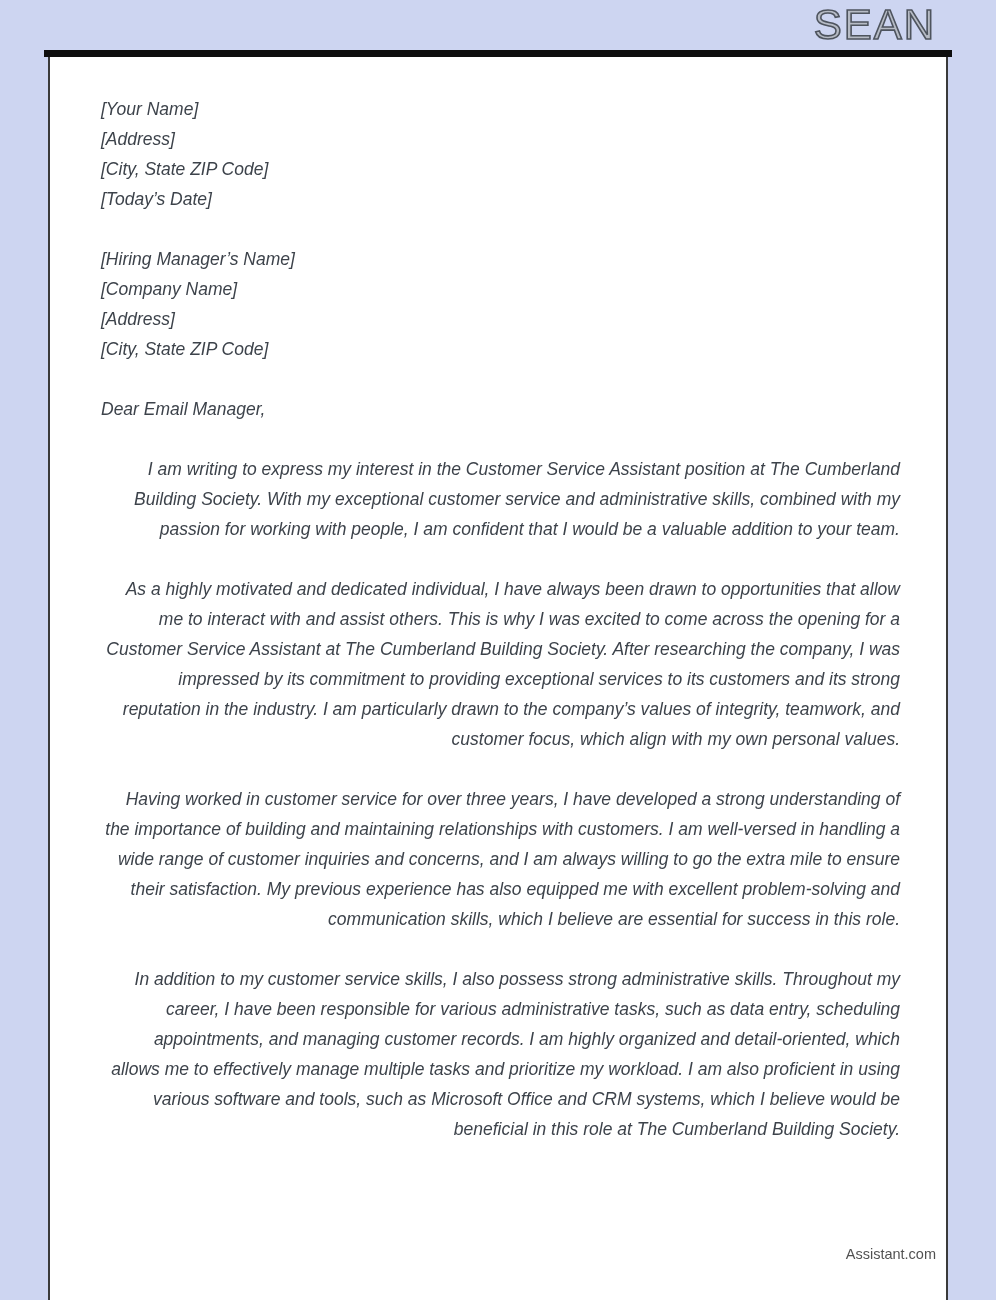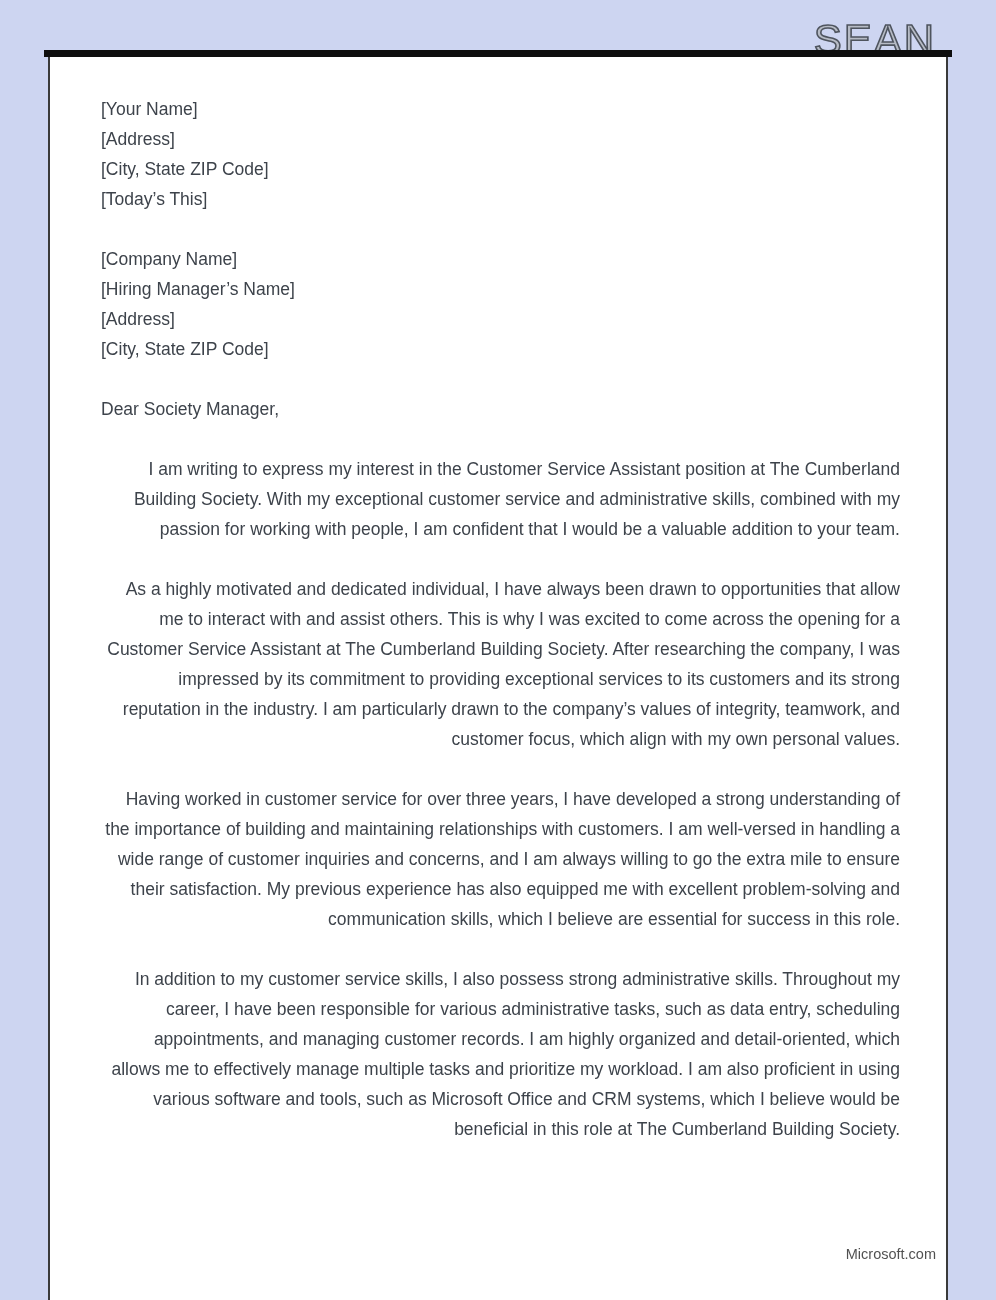--- a/index.html
+++ b/index.html
@@ -8,21 +8,21 @@
     height: 1300px;
     overflow: hidden;
   }
   body {
     position: relative;
     background: #cdd5f1;
     font-family: "Liberation Sans", sans-serif;
   }
   .brand-logo {
     position: absolute;
-    top: 19px;
+    top: 4px;
     right: 60px;
     font-size: 42px;
     font-weight: 500;
     letter-spacing: 2px;
     color: #b6bbc5;
     -webkit-text-stroke: 1.6px #4e545e;
     line-height: 1;
   }
   .top-bar {
     position: absolute;
@@ -42,20 +42,21 @@
     background: #ffffff;
     border: 2px solid #3a3a3a;
     border-top: none;
     z-index: 1;
   }
   .content {
     padding: 38px 46px 0 51px;
     color: #3d434b;
     font-size: 17.5px;
     line-height: 30px;
+    font-style: italic;
   }
   .block { margin-bottom: 30px; }
   .para  { margin-bottom: 30px; text-align: right; }
   .line  { white-space: pre-wrap; }
   .watermark {
     position: absolute;
     top: 1246px;
     right: 60px;
     font-size: 14.5px;
     color: #3e3e3e;
@@ -69,35 +70,35 @@
 <div class="brand-logo">SEAN</div>
 <div class="top-bar"></div>
 
 <div class="page">
   <div class="content">
 
     <div class="block">
       <div class="line">[Your Name]</div>
       <div class="line">[Address]</div>
       <div class="line">[City, State ZIP Code]</div>
-      <div class="line">[Today’s This]</div>
+      <div class="line">[Today’s Date]</div>
     </div>
 
     <div class="block">
+      <div class="line">[Hiring Manager’s Name]</div>
       <div class="line">[Company Name]</div>
-      <div class="line">[Hiring Manager’s Name]</div>
       <div class="line">[Address]</div>
       <div class="line">[City, State ZIP Code]</div>
     </div>
 
     <div class="block">
-      <div class="line">Dear Society Manager,</div>
+      <div class="line">Dear Email Manager,</div>
     </div>
 
     <p class="para">I am writing to express my interest in the Customer Service Assistant position at The Cumberland Building Society. With my exceptional customer service and administrative skills, combined with my passion for working with people, I am confident that I would be a valuable addition to your team.</p>
     <p class="para">As a highly motivated and dedicated individual, I have always been drawn to opportunities that allow me to interact with and assist others. This is why I was excited to come across the opening for a Customer Service Assistant at The Cumberland Building Society. After researching the company, I was impressed by its commitment to providing exceptional services to its customers and its strong reputation in the industry. I am particularly drawn to the company’s values of integrity, teamwork, and customer focus, which align with my own personal values.</p>
     <p class="para">Having worked in customer service for over three years, I have developed a strong understanding of the importance of building and maintaining relationships with customers. I am well-versed in handling a wide range of customer inquiries and concerns, and I am always willing to go the extra mile to ensure their satisfaction. My previous experience has also equipped me with excellent problem-solving and communication skills, which I believe are essential for success in this role.</p>
     <p class="para">In addition to my customer service skills, I also possess strong administrative skills. Throughout my career, I have been responsible for various administrative tasks, such as data entry, scheduling appointments, and managing customer records. I am highly organized and detail-oriented, which allows me to effectively manage multiple tasks and prioritize my workload. I am also proficient in using various software and tools, such as Microsoft Office and CRM systems, which I believe would be beneficial in this role at The Cumberland Building Society.</p>
 
   </div>
 </div>
 
-<div class="watermark">Microsoft.com</div>
+<div class="watermark">Assistant.com</div>
 
 </body></html>

